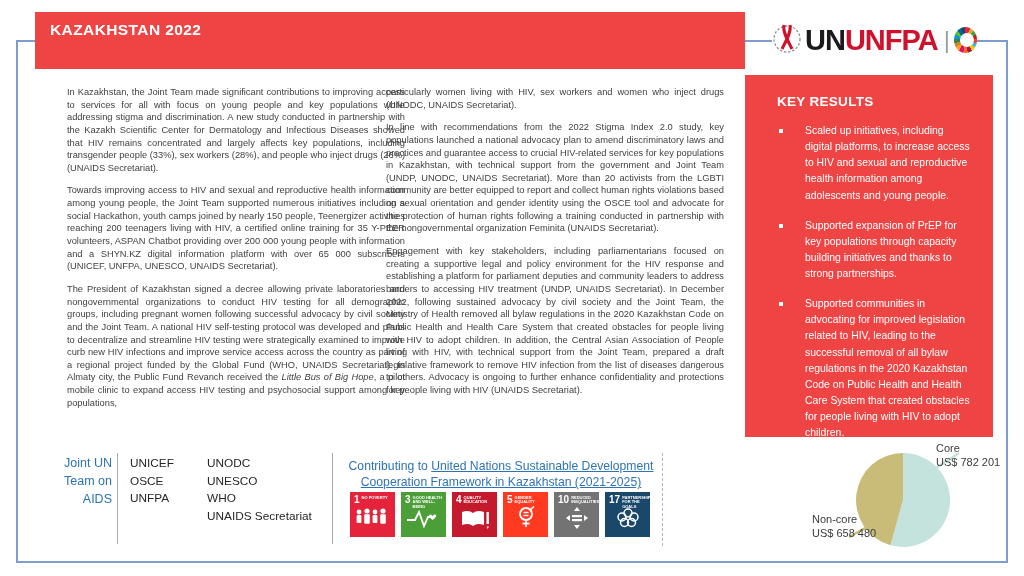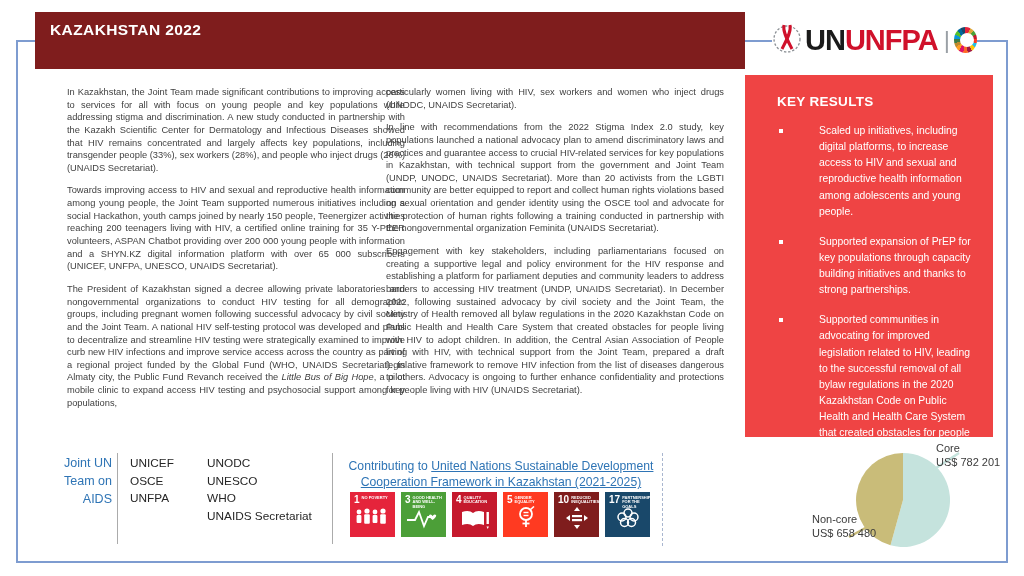--- a/index.html
+++ b/index.html
@@ -4,21 +4,21 @@
 <style>
   * { margin:0; padding:0; box-sizing:border-box; }
   body { background:#e8e8e8; font-family:"Liberation Sans", sans-serif; }
   .page { position:relative; width:1024px; height:576px; background:#ffffff; overflow:hidden; }
 
   .page-border { position:absolute; left:16px; top:40px; width:992px; height:523px;
                  border:2px solid #7e9cd0; }
 
   
   .header-banner { position:absolute; left:35px; top:12px; width:710px; height:57px;
-                   background:#7f1d1d; color:#fff; padding:9px 0 0 15px; }
+                   background:#ef4444; color:#fff; padding:9px 0 0 15px; }
   .header-title { font-size:15.5px; font-weight:bold; letter-spacing:0.4px; }
   .header-subtitle { font-size:9.5px; font-style:italic; margin-top:5px; color:#e9eef8; }
 
   
   .unaids-logo { position:absolute; left:772px; top:14px; width:205px; height:52px;
                  background:#fff; display:flex; align-items:center; }
   .logo-text { font-size:29px; font-weight:bold; letter-spacing:-1px; line-height:1; }
   .logo-un { color:#1a1a1a; }
   .logo-aids { color:#d0112b; }
   .logo-sep { color:#9aa0a6; font-size:24px; font-weight:normal; margin:0 4px 0 6px; }
@@ -34,21 +34,21 @@
   .text-col { position:absolute; top:86px; width:338px; color:#3f3f3f; font-size:9.3px;
               line-height:1.36; text-align:justify; }
   .col-1 { left:38px;margin-left:29px; }
   .col-2 { left:386px; }
   .text-col p { margin-bottom:10px; }
 
   
   .key-results { position:absolute; left:745px; top:75px; width:248px; height:362px;
                  background:#ef4444; color:#fff; padding:19px 20px 0 32px; }
   .key-results-title { font-size:13.5px; font-weight:bold; letter-spacing:0.3px; }
-  .kr-item { display:flex; margin-top:14px;gap:14px; }
+  .kr-item { display:flex; margin-top:14px; }
   .kr-bullet { flex:0 0 auto; width:4px; height:4px; background:#fff; margin:6px 22px 0 2px; }
   .kr-text { font-size:10.4px; line-height:1.55; }
 
   
   .vdiv { position:absolute; top:453px; height:91px; width:1px; background:#ababab; }
   .vdiv-dashed { position:absolute; top:453px; height:93px; width:0;
                  border-left:1px dashed #a9b6cf; }
 
   .joint-team { position:absolute; left:40px; top:455px; width:72px; text-align:right;
                 color:#2e74b5; font-size:12.5px; line-height:1.42; }
@@ -205,21 +205,21 @@
         <svg width="38" height="24" viewBox="0 0 38 24">
           <circle cx="19" cy="8" r="6" fill="none" stroke="#fff" stroke-width="1.8"></circle>
           <line x1="16.5" y1="6.5" x2="21.5" y2="6.5" stroke="#fff" stroke-width="1.4"></line>
           <line x1="16.5" y1="9.5" x2="21.5" y2="9.5" stroke="#fff" stroke-width="1.4"></line>
           <line x1="19" y1="14" x2="19" y2="21" stroke="#fff" stroke-width="1.8"></line>
           <line x1="15.5" y1="17.5" x2="22.5" y2="17.5" stroke="#fff" stroke-width="1.8"></line>
           <line x1="23.5" y1="3.5" x2="27" y2="0.5" stroke="#fff" stroke-width="1.6"></line>
         </svg>
       </div>
     </div>
-    <div class="sdg-tile" style="background: #7f1d1d;">
+    <div class="sdg-tile" style="background: #737373;">
       <div class="sdg-head">
           <span class="sdg-num">10</span>
           <span class="sdg-label">REDUCED INEQUALITIES</span>
         </div>
       <div class="sdg-pict">
         <svg width="38" height="24" viewBox="0 0 38 24">
           <rect x="14" y="9" width="10" height="2.2" fill="#fff"></rect>
             <rect x="14" y="13" width="10" height="2.2" fill="#fff"></rect>
           <path d="M19 1 l3 4 h-6 z" fill="#fff"></path>
             <path d="M19 23 l-3 -4 h6 z" fill="#fff"></path>

